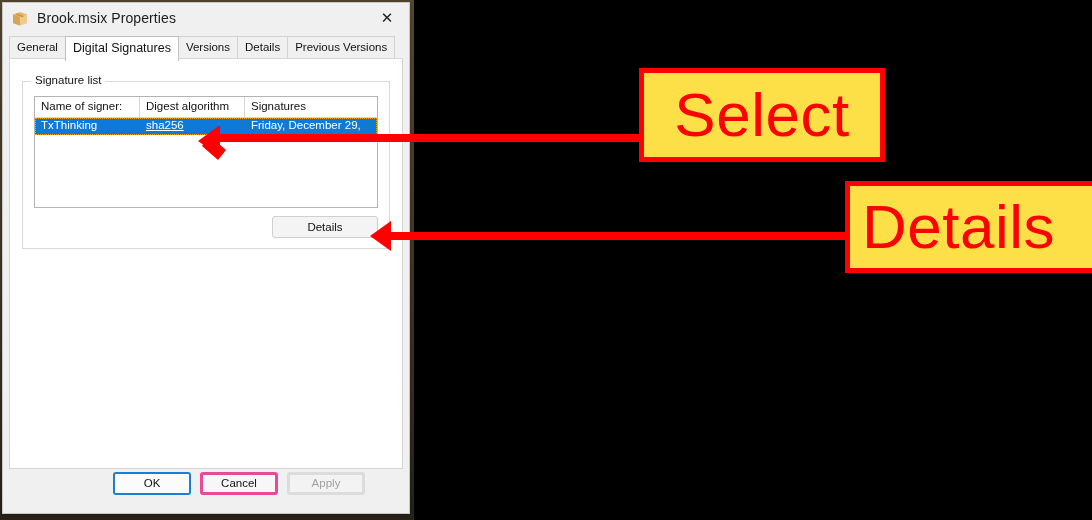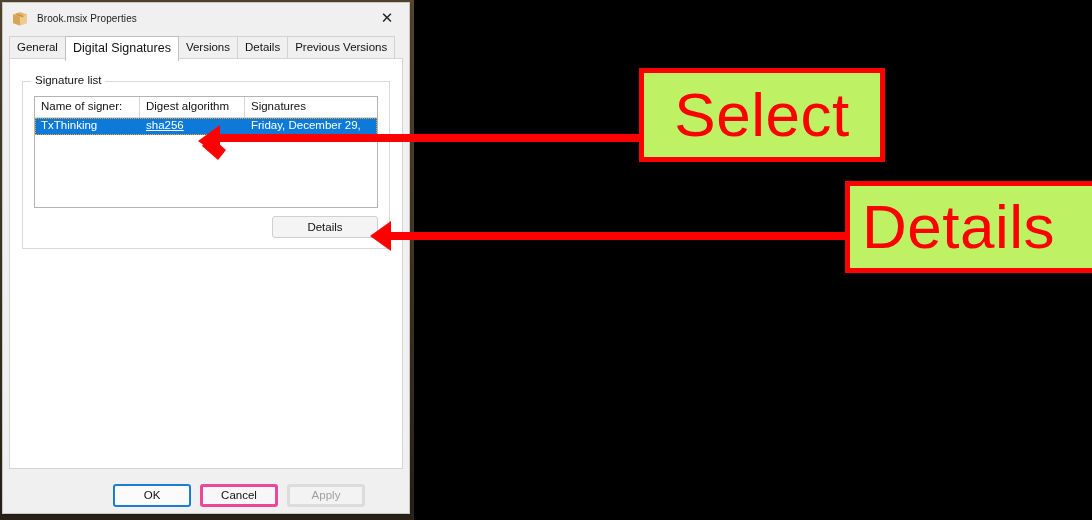--- a/index.html
+++ b/index.html
@@ -48,21 +48,21 @@
     padding-left: 8px;
   }
   .app-icon {
     width: 18px;
     height: 18px;
     margin-right: 8px;
     flex: none;
     position: relative;
   }
   .title-text {
-    font-size: 10px;
+    font-size: 14px;
     color: #1b1b1b;
     letter-spacing: .1px;
   }
   .close-btn {
     position: absolute;
     right: 0;
     top: 0;
     width: 44px;
     height: 30px;
     display: flex;
@@ -203,21 +203,21 @@
     justify-content: center;
     box-sizing: border-box;
     cursor: default;
   }
 
   
   .footer {
     position: absolute;
     left: 0;
     right: 0;
-    bottom: 6px;
+    bottom: 18px;
     height: 24px;
     display: flex;
     justify-content: flex-end;
     align-items: center;
     padding-right: 44px;
   }
   .btn {
     width: 78px;
     height: 23px;
     margin-left: 9px;
@@ -238,21 +238,21 @@
   }
   .btn.disabled {
     color: #a0a0a0;
     background: #f3f3f3;
     border-color: #dcdcdc;
   }
 
   
   .anno-box {
     position: absolute;
-    background: #bef264;
+    background: #fde047;
     border: 5px solid #ff0000;
     color: #ff0000;
     display: flex;
     align-items: center;
     justify-content: center;
     box-sizing: border-box;
     font-weight: 400;
     letter-spacing: .5px;
     line-height: 1;
   }

